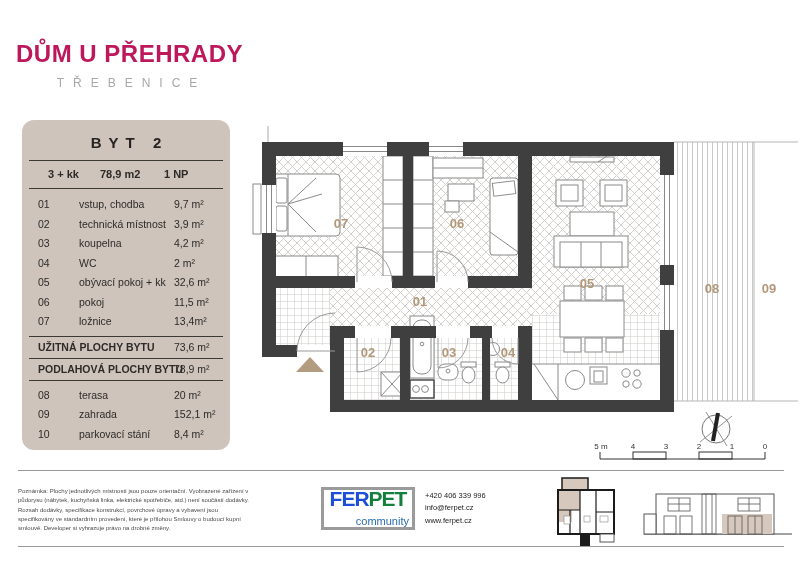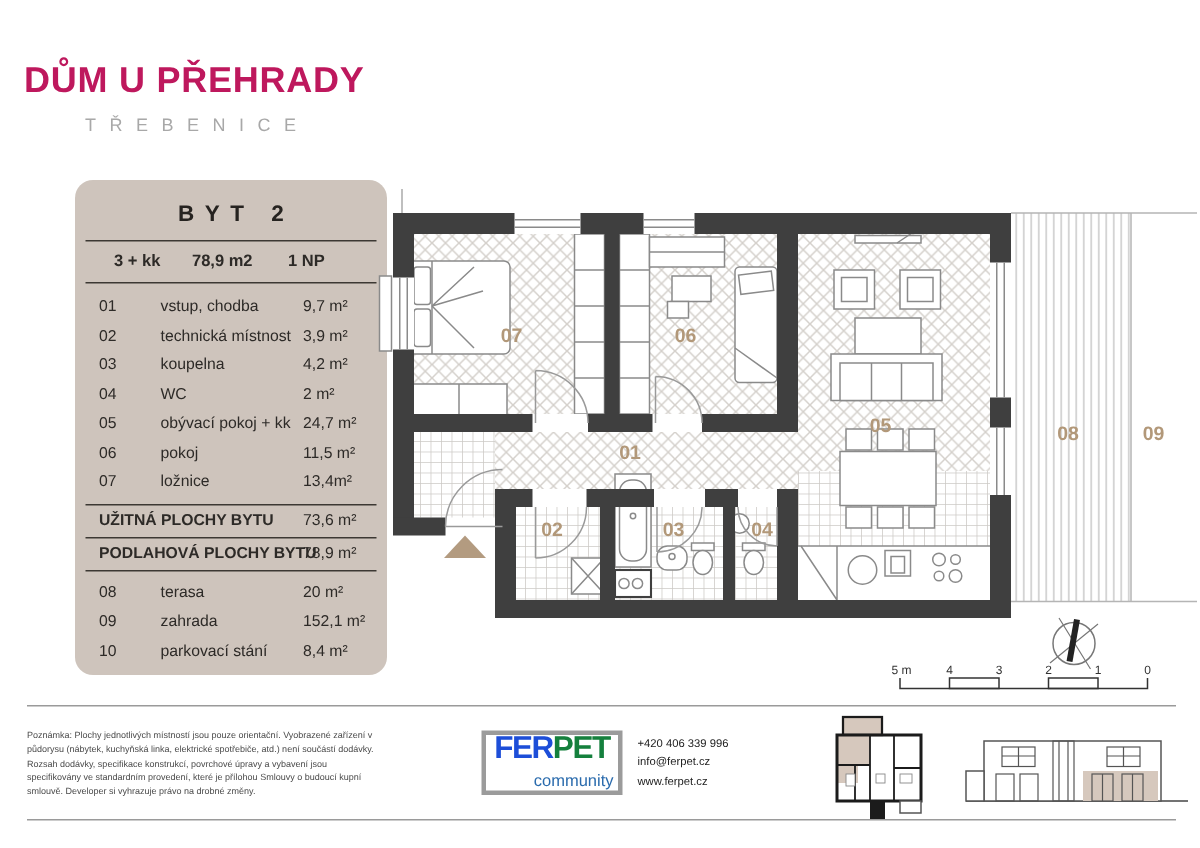--- a/index.html
+++ b/index.html
@@ -6,21 +6,21 @@
   body{
     width:800px;height:565px;position:relative;background:#ffffff;
     font-family:"Liberation Sans",sans-serif;overflow:hidden;color:#2d2a27;
   }
   
   .hdr{position:absolute;left:16px;top:40px;width:222px;text-align:center;}
   .hdr-title{font-size:24px;font-weight:bold;color:#be185d;letter-spacing:.5px;white-space:nowrap;}
   .hdr-sub{margin-top:8px;font-size:12px;color:#a8a8a8;letter-spacing:9px;margin-left:9px;white-space:nowrap;}
   
   .panel{position:absolute;left:22px;top:120px;width:208px;height:330px;
-         background:#cec4bc;border-radius:12px;margin-left:28px;}
+         background:#cec4bc;border-radius:12px;}
   .panel .ttl{padding-top:14px;padding-bottom:9px;text-align:center;
               font-weight:bold;font-size:15px;letter-spacing:7px;text-indent:7px;color:#262320;}
   .rule{border-top:1.6px solid #3c3833;margin:0 7px;height:0;}
   .sumrow{position:relative;height:27px;font-weight:bold;font-size:11px;}
   .sumrow .s1{position:absolute;left:26px;top:7px;}
   .sumrow .s2{position:absolute;left:78px;top:7px;}
   .sumrow .s3{position:absolute;left:142px;top:7px;}
   .rooms{padding-top:6px;padding-bottom:4px;}
   .row{position:relative;height:19.5px;font-size:10.5px;}
   .c-num{position:absolute;left:16px;top:3px;}
@@ -81,21 +81,21 @@
       <span class="c-area">4,2 m²</span>
     </div>
     <div class="row">
       <span class="c-num">04</span>
       <span class="c-name">WC</span>
       <span class="c-area">2 m²</span>
     </div>
     <div class="row">
       <span class="c-num">05</span>
       <span class="c-name">obývací pokoj + kk</span>
-      <span class="c-area">24,7 m²</span>
+      <span class="c-area">32,6 m²</span>
     </div>
     <div class="row">
       <span class="c-num">06</span>
       <span class="c-name">pokoj</span>
       <span class="c-area">11,5 m²</span>
     </div>
     <div class="row">
       <span class="c-num">07</span>
       <span class="c-name">ložnice</span>
       <span class="c-area">13,4m²</span>

